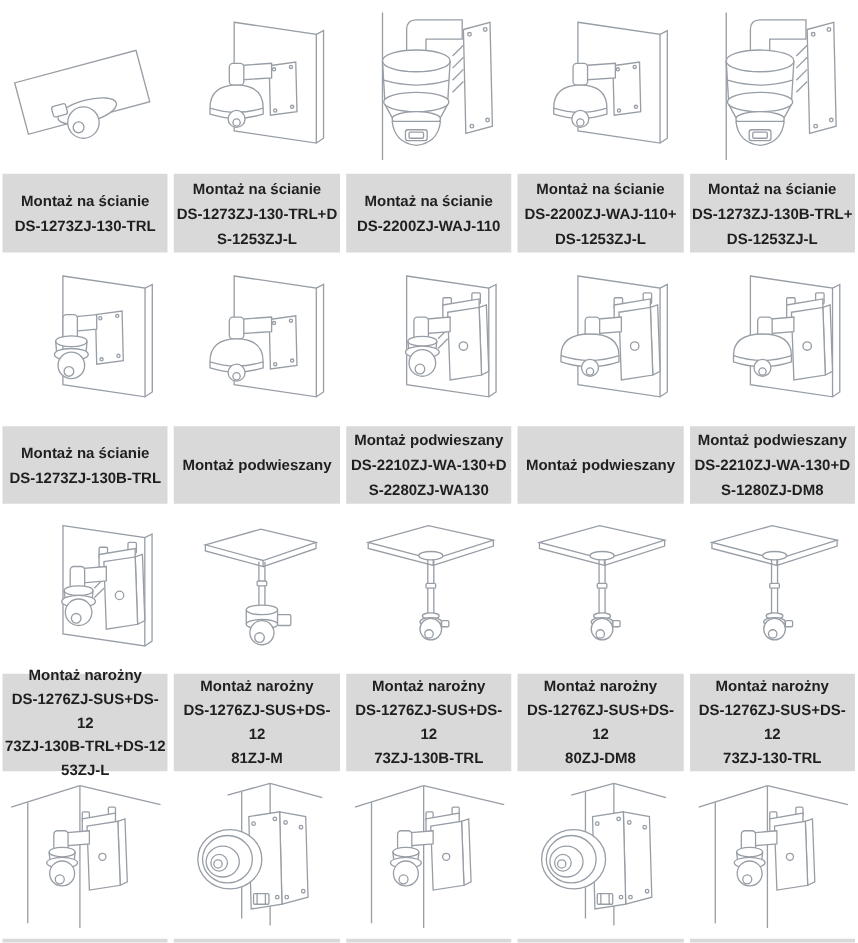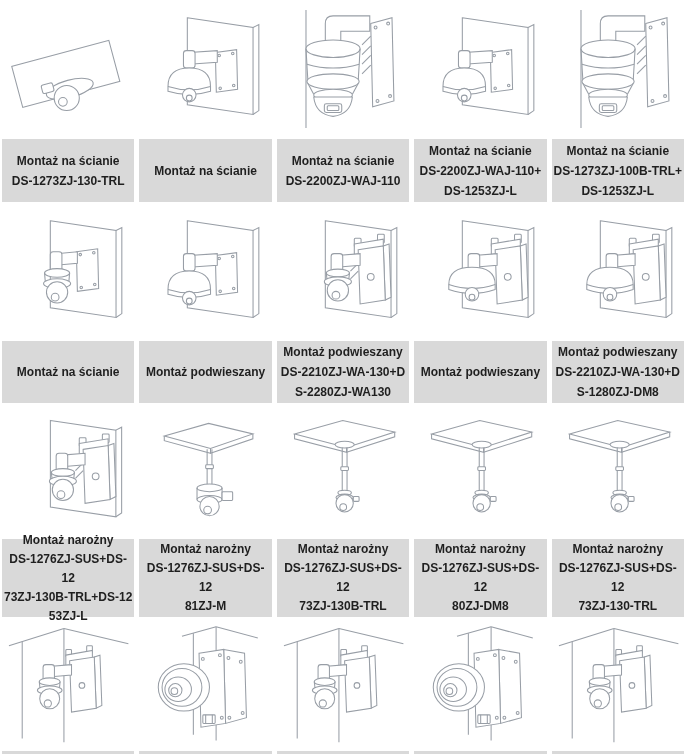--- a/index.html
+++ b/index.html
@@ -266,20 +266,22 @@
     </div>
   </div>
   <div class="cell r1">
     <div class="pic">
       <svg viewBox="0 0 137 135">
           <use href="#sym-wallcap"></use>
         </svg>
     </div>
     <div class="label">
       <div class="t">Montaż na ścianie</div>
+      <div class="m">DS-1273ZJ-130-TRL+D
+S-1253ZJ-L</div>
     </div>
   </div>
   <div class="cell r1">
     <div class="pic">
       <svg viewBox="0 0 137 135">
           <use href="#sym-ptz"></use>
         </svg>
     </div>
     <div class="label">
       <div class="t">Montaż na ścianie</div>
@@ -299,33 +301,34 @@
     </div>
   </div>
   <div class="cell r1">
     <div class="pic">
       <svg viewBox="0 0 137 135">
           <use href="#sym-ptz"></use>
         </svg>
     </div>
     <div class="label">
       <div class="t">Montaż na ścianie</div>
-      <div class="m">DS-1273ZJ-100B-TRL+
+      <div class="m">DS-1273ZJ-130B-TRL+
 DS-1253ZJ-L</div>
     </div>
   </div>
 
   <div class="cell r2">
     <div class="pic">
       <svg viewBox="0 0 137 135">
           <use href="#sym-wallminidome"></use>
         </svg>
     </div>
     <div class="label">
       <div class="t">Montaż na ścianie</div>
+      <div class="m">DS-1273ZJ-130B-TRL</div>
     </div>
   </div>
   <div class="cell r2">
     <div class="pic">
       <svg viewBox="0 0 137 135">
           <use href="#sym-wallcap"></use>
         </svg>
     </div>
     <div class="label">
       <div class="t">Montaż podwieszany</div>

